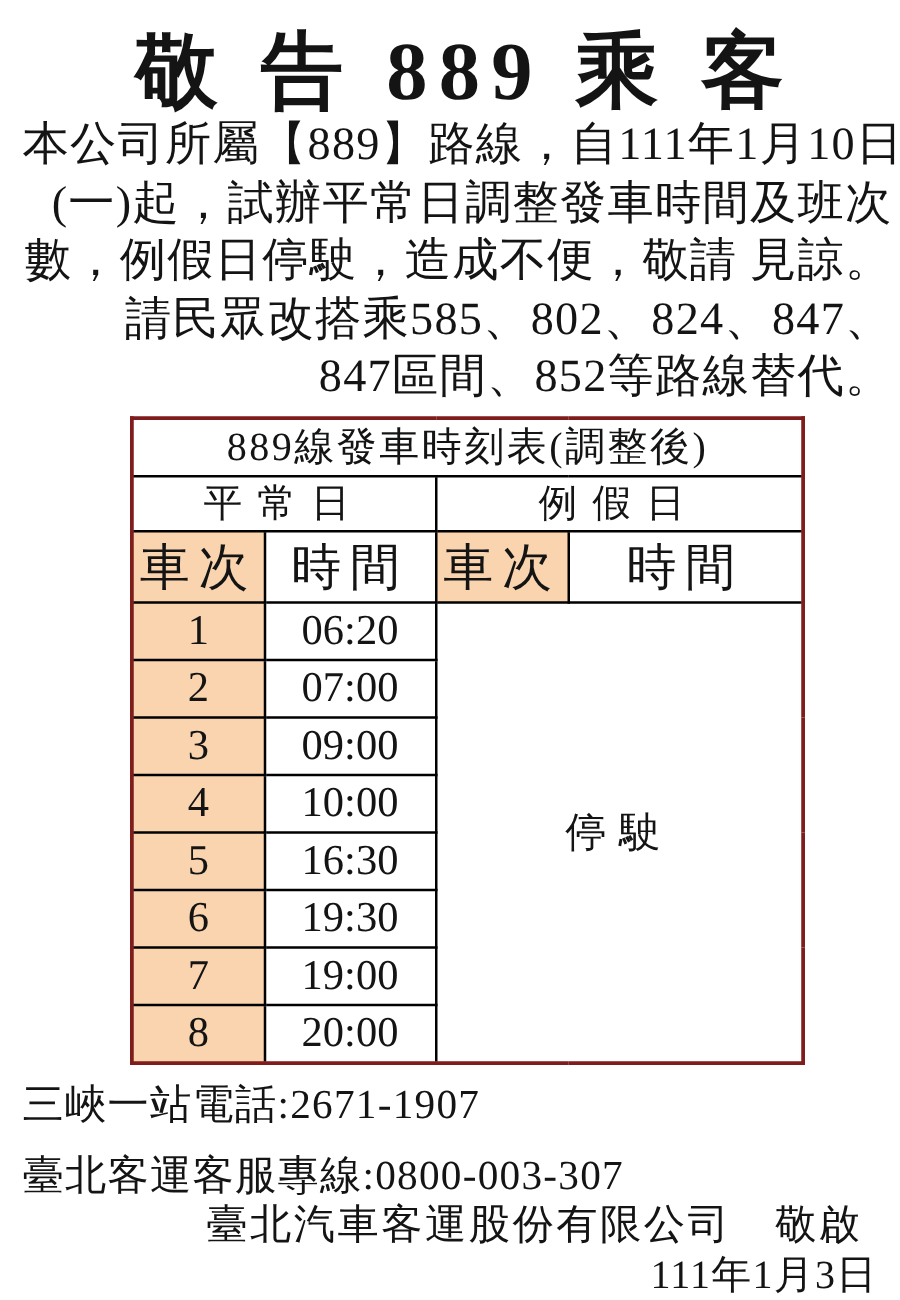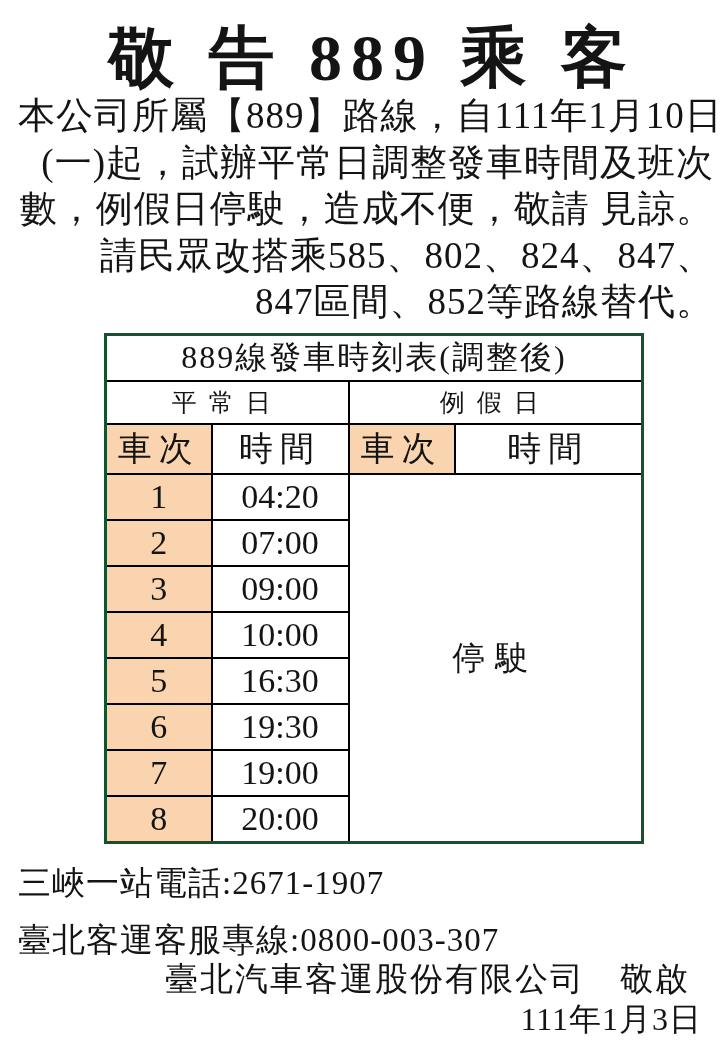--- a/index.html
+++ b/index.html
@@ -35,33 +35,33 @@
     letter-spacing: 1px;
     white-space: nowrap;
     text-align: right;
   }
   .timetable {
     position: absolute;
     left: 104px;
     top: 333px;
     border-collapse: collapse;
     table-layout: fixed;
-    border: 3px solid #14532d;
+    border: 3px solid #7f1d1d;
   }
   .timetable td {
     border: 2px solid #000;
     text-align: center;
     vertical-align: middle;
     padding: 0;
     background: #ffffff;
   }
   .timetable td.peach { background: #F9D4AF; }
   .r-title td   { height: 42px; font-size: 32px; letter-spacing: 2px; }
-  .r-day td     { height: 41px; font-size: 25px; letter-spacing: 12px; font-family: Liberation Mono, monospace; }
-  .r-head td    { height: 48px; font-size: 34px; letter-spacing: 7px; }
+  .r-day td     { height: 41px; font-size: 31px; letter-spacing: 12px; font-family: Liberation Mono, monospace; }
+  .r-head td    { height: 48px; font-size: 40px; letter-spacing: 7px; }
   .r-data td    { height: 44px; font-size: 34px; }
   .r-data td.suspended { font-size: 33px; letter-spacing: 10px; background: #ffffff; }
   .contact-line {
     position: absolute;
     left: 18px;
     font-size: 33px;
     letter-spacing: 1px;
     white-space: nowrap;
   }
   .contact-1 { top: 861px; }
@@ -114,21 +114,21 @@
       <td colspan="2">例假日</td>
     </tr>
     <tr class="r-head">
       <td class="peach">車次</td>
       <td>時間</td>
       <td class="peach">車次</td>
       <td>時間</td>
     </tr>
     <tr class="r-data">
       <td class="peach">1</td>
-      <td>04:20</td>
+      <td>06:20</td>
       <td class="suspended" colspan="2" rowspan="8">停駛</td>
     </tr>
     <tr class="r-data">
       <td class="peach">2</td>
       <td>07:00</td>
     </tr>
     <tr class="r-data">
       <td class="peach">3</td>
       <td>09:00</td>
     </tr>

